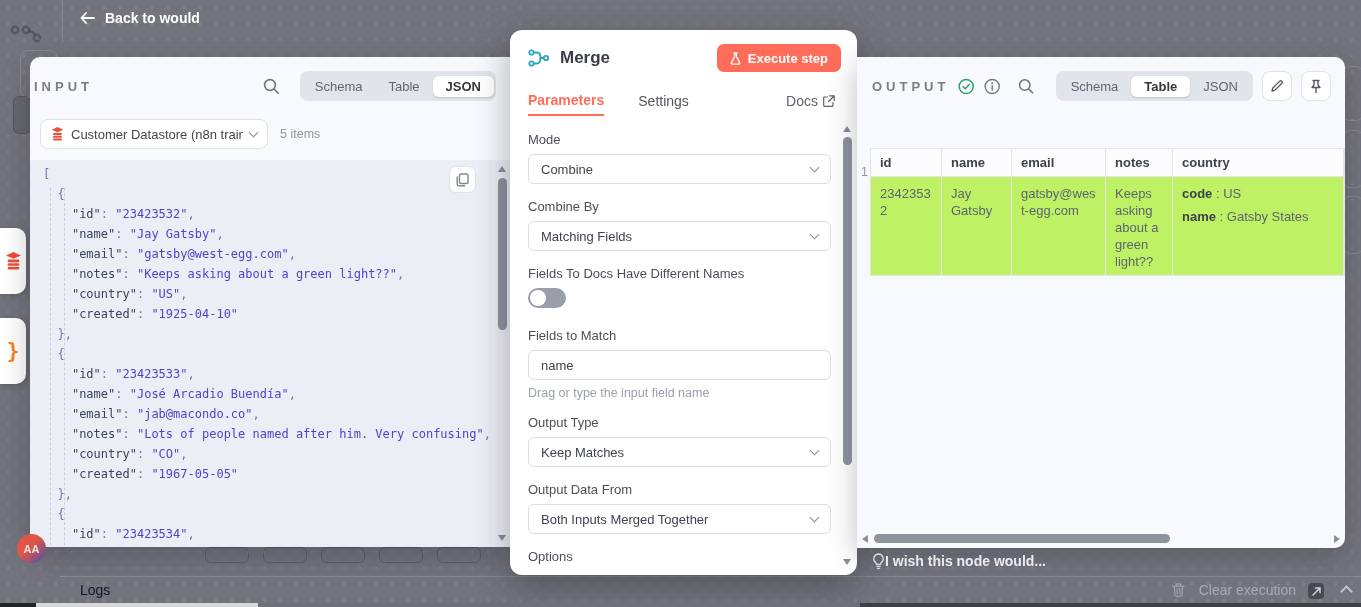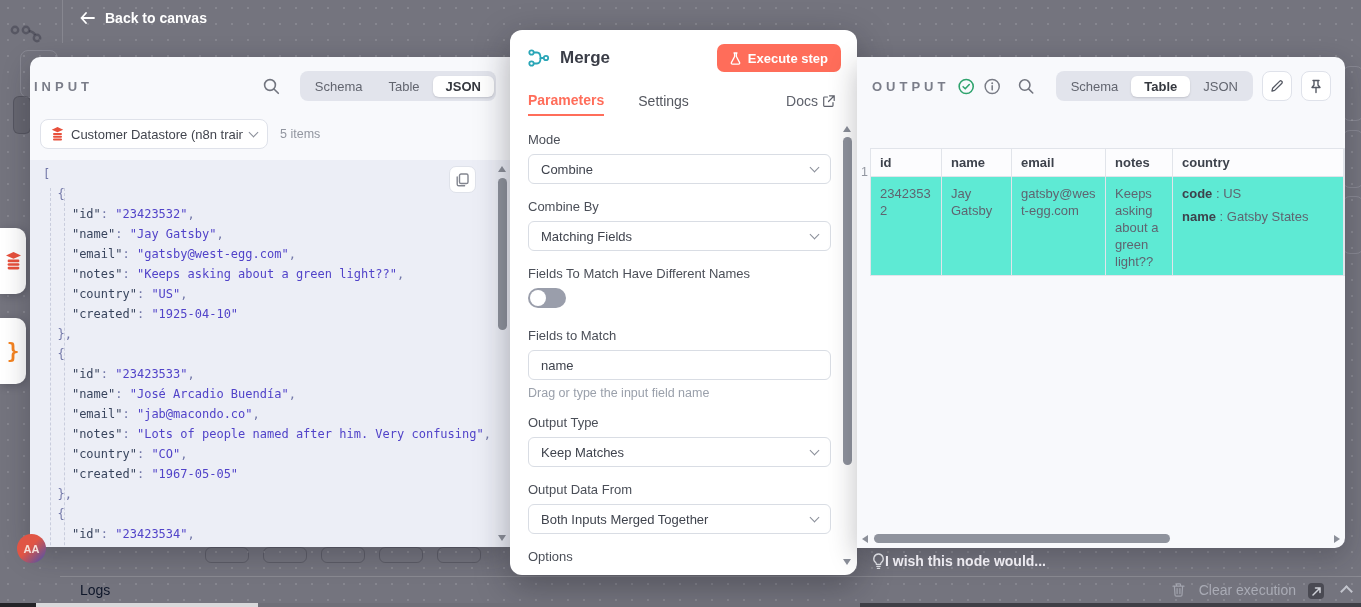--- a/index.html
+++ b/index.html
@@ -84,21 +84,21 @@
   .toggle .knob { position:absolute; left:2px; top:2px; width:16px; height:16px; border-radius:50%; background:#fff; }
 
   
   .output-panel { position:absolute; left:857px; top:57px; width:488px; height:491px;
     background:#f8f9fc; border-radius:0 10px 10px 0; box-shadow:0 8px 28px rgba(25,25,35,0.28); }
   .out-head { position:absolute; left:0; right:0; top:0; height:58px; display:flex; align-items:center; gap:9px; padding:0 14px 0 15px; }
   .icon-btn { width:30px; height:30px; background:#fff; border:1px solid #dfe2ea; border-radius:8px;
     display:flex; align-items:center; justify-content:center; cursor:pointer; flex:none; }
   .count { position:absolute; left:4px; top:60px;margin-top:48px; }
 
-  .out-table { position:absolute; left:13px; right:0; top:91px; border:1px solid #e1e4ea; border-left:1px solid #e1e4ea; background:#5eead4; }
+  .out-table { position:absolute; left:13px; right:0; top:91px; border:1px solid #e1e4ea; border-left:1px solid #e1e4ea; background:#bef264; }
   .tr { display:flex; }
   .thead .tr { background:#fcfcfe; }
   .th, .td { padding:5px 9px; border-right:1px solid #e1e4ea; font-size:13px; flex:none; overflow:hidden; word-wrap:break-word; word-break:break-word; }
   .th { font-weight:700; color:#3d424c; padding-top:6px; padding-bottom:6px; }
   .td { color:#5f6470; line-height:17px; padding-top:8px; border-top:1px solid #e1e4ea; }
   .c0 { width:71px; } .c1 { width:70px; } .c2 { width:94px; } .c3 { width:67px; } .c4 { flex:1 1 auto; }
   .td.country .pair { margin-bottom:6px; }
   .td.country b { color:#3d424c; font-weight:700; }
 
   
@@ -143,21 +143,21 @@
 <div class="ghost" style="left:263px;top:547px;width:44px;height:16px;border-radius:6px;border-color:rgba(35,35,48,0.28)"></div>
 <div class="ghost" style="left:321px;top:547px;width:44px;height:16px;border-radius:6px;border-color:rgba(35,35,48,0.28)"></div>
 <div class="ghost" style="left:379px;top:547px;width:44px;height:16px;border-radius:6px;border-color:rgba(35,35,48,0.28)"></div>
 <div class="ghost" style="left:437px;top:547px;width:44px;height:16px;border-radius:6px;border-color:rgba(35,35,48,0.28)"></div>
 <div class="footer-divider"></div>
 
 <div class="backbar">
   <svg width="15" height="12" viewBox="0 0 15 12">
       <path d="M6 1 L1.5 6 L6 11 M1.5 6 H14" stroke="#fff" stroke-width="1.8" fill="none" stroke-linecap="round" stroke-linejoin="round"></path>
     </svg>
-  <span>Back to canvas</span>
+  <span>Back to would</span>
 </div>
 
 <div class="edge-card" style="top:228px">
   <svg width="17" height="18" viewBox="0 0 17 18">
     <path d="M8.5 0 L16 3.4 L8.5 6.8 L1 3.4 Z" fill="#e8503c"></path>
     <rect x="2.6" y="7.6" width="11.8" height="2.6" rx="1.3" fill="#e8503c"></rect>
     <rect x="2.6" y="11.2" width="11.8" height="2.6" rx="1.3" fill="#e8503c"></rect>
     <rect x="2.6" y="14.8" width="11.8" height="2.6" rx="1.3" fill="#e8503c"></rect>
   </svg>
 </div>
@@ -245,21 +245,21 @@
       <span>Combine</span>
       <span class="chev"></span>
     </div>
 
     <div class="f-label">Combine By</div>
     <div class="select">
       <span>Matching Fields</span>
       <span class="chev"></span>
     </div>
 
-    <div class="f-label">Fields To Match Have Different Names</div>
+    <div class="f-label">Fields To Docs Have Different Names</div>
     <div class="toggle">
         <span class="knob"></span>
       </div>
 
     <div class="f-label">Fields to Match</div>
     <input class="tinput" value="name" style="">
     <div class="hint">Drag or type the input field name</div>
 
     <div class="f-label">Output Type</div>
     <div class="select">

